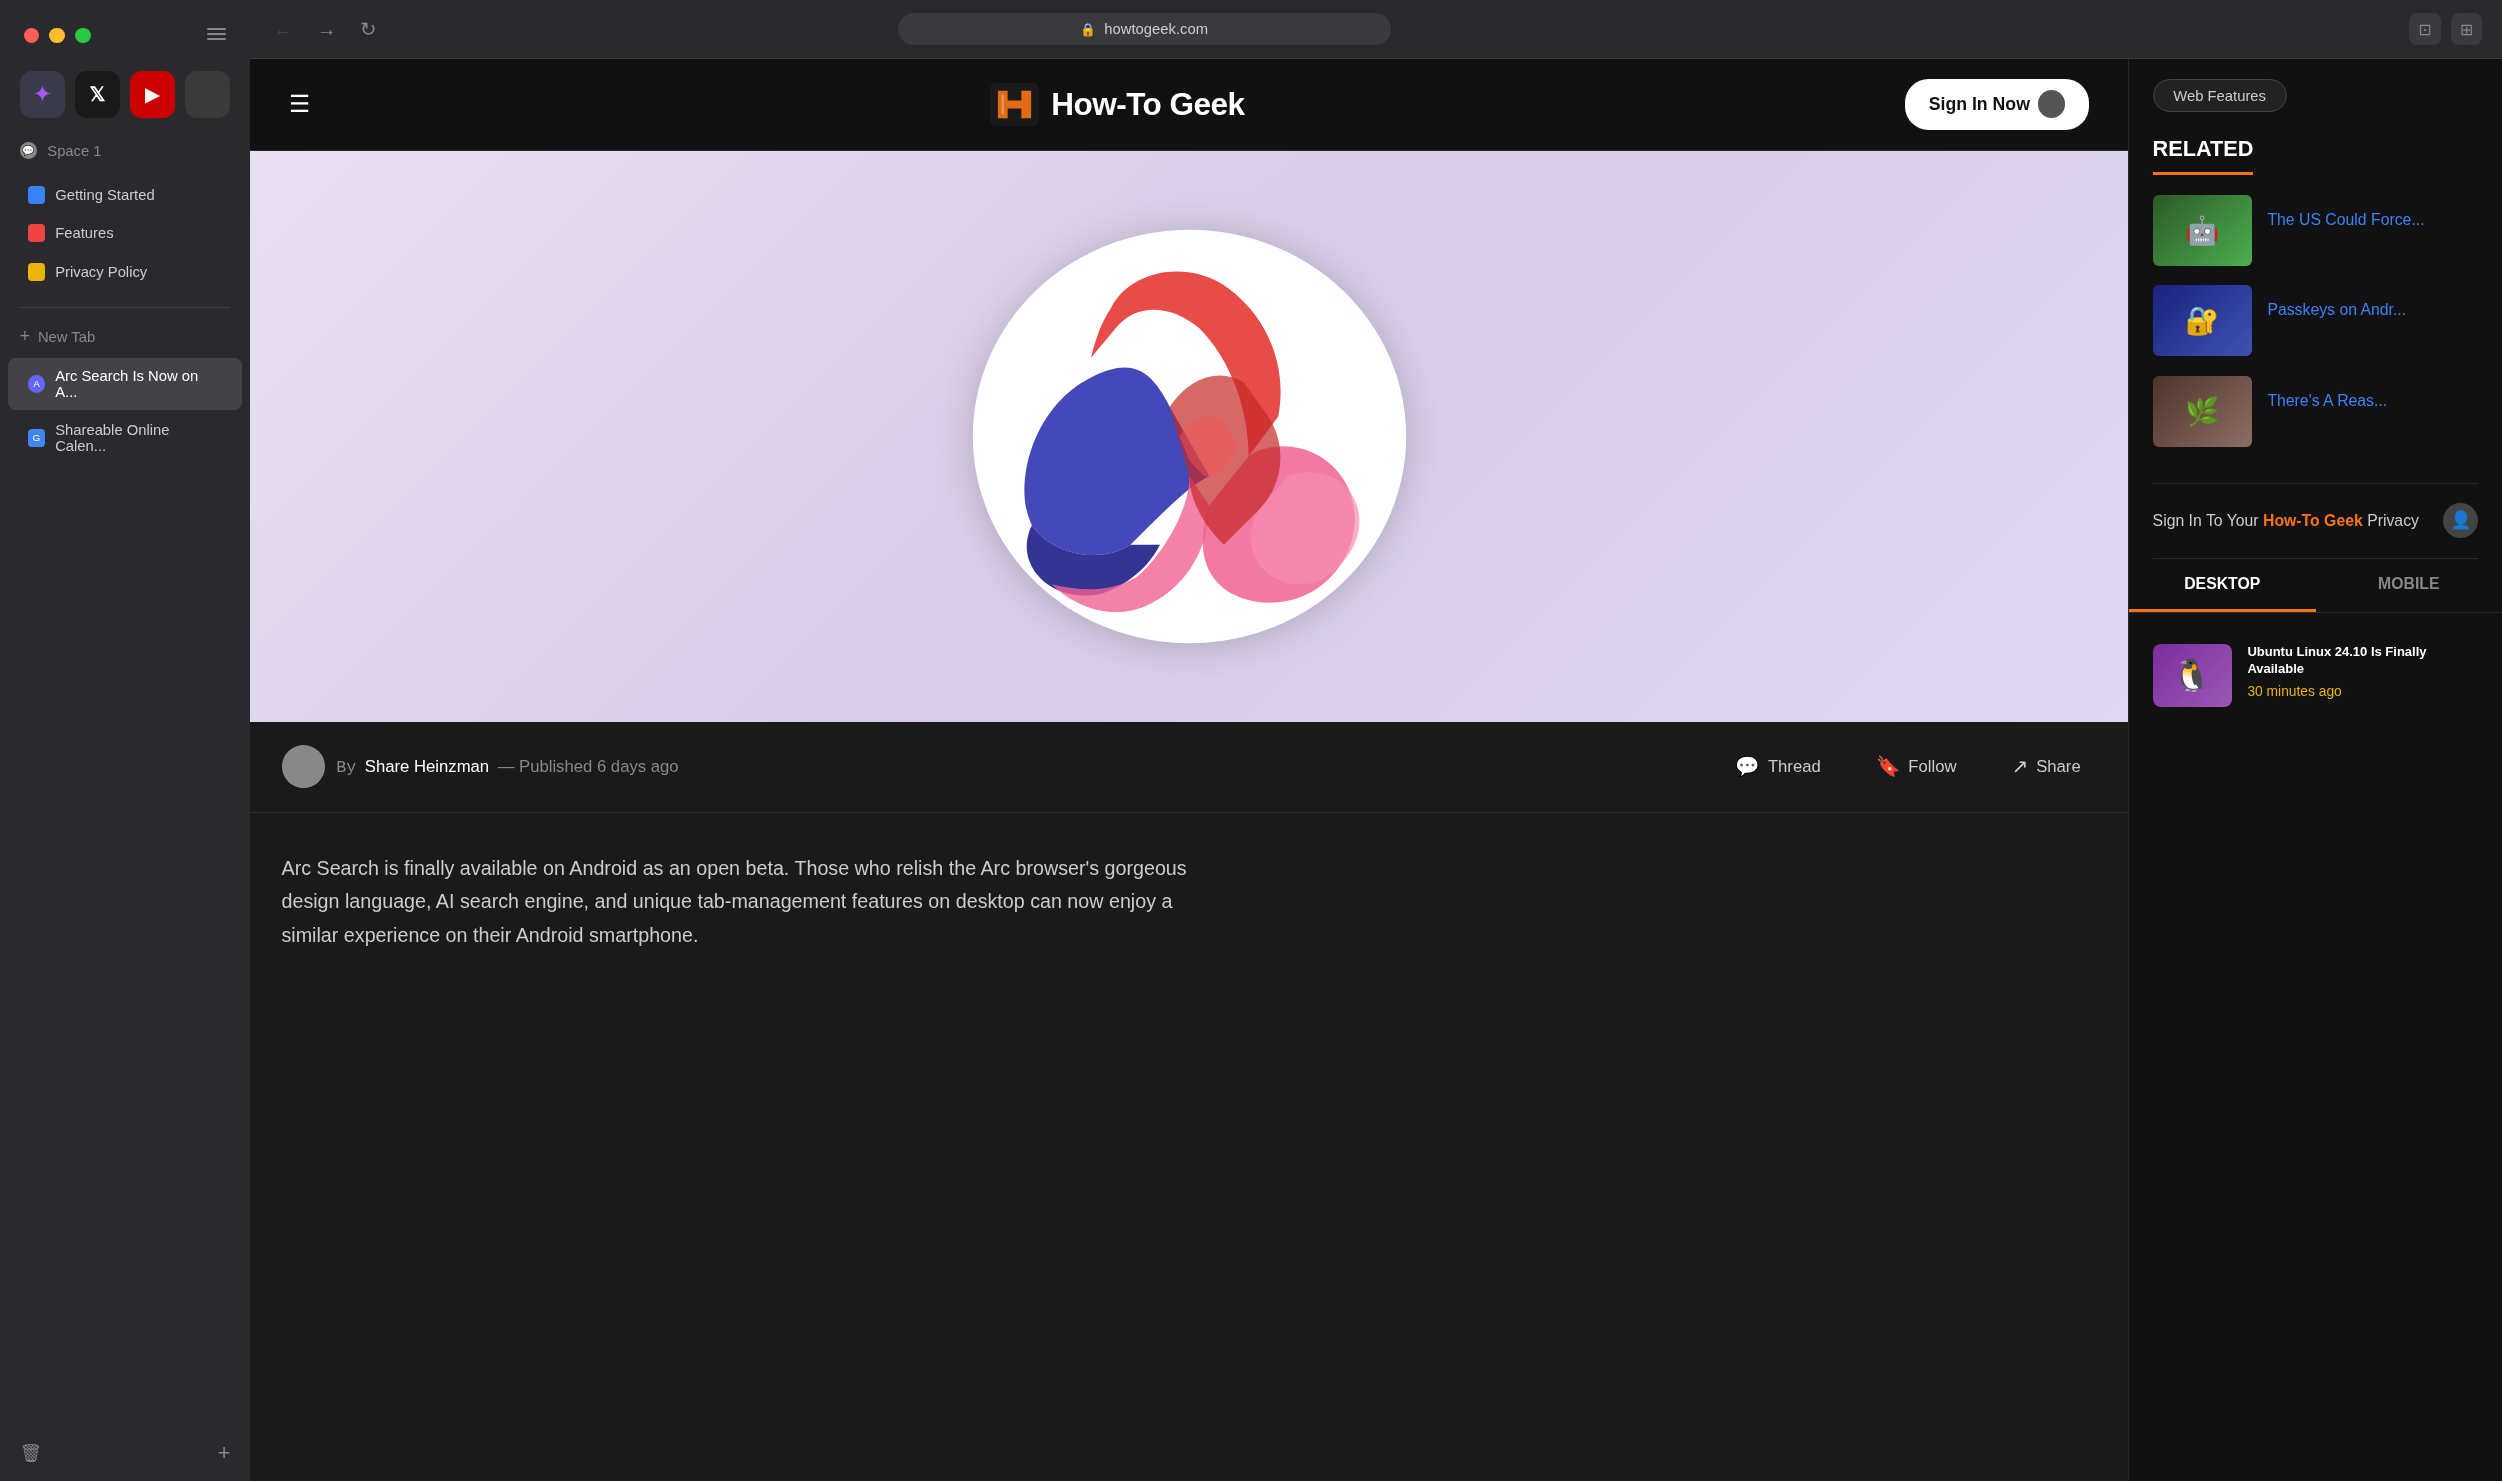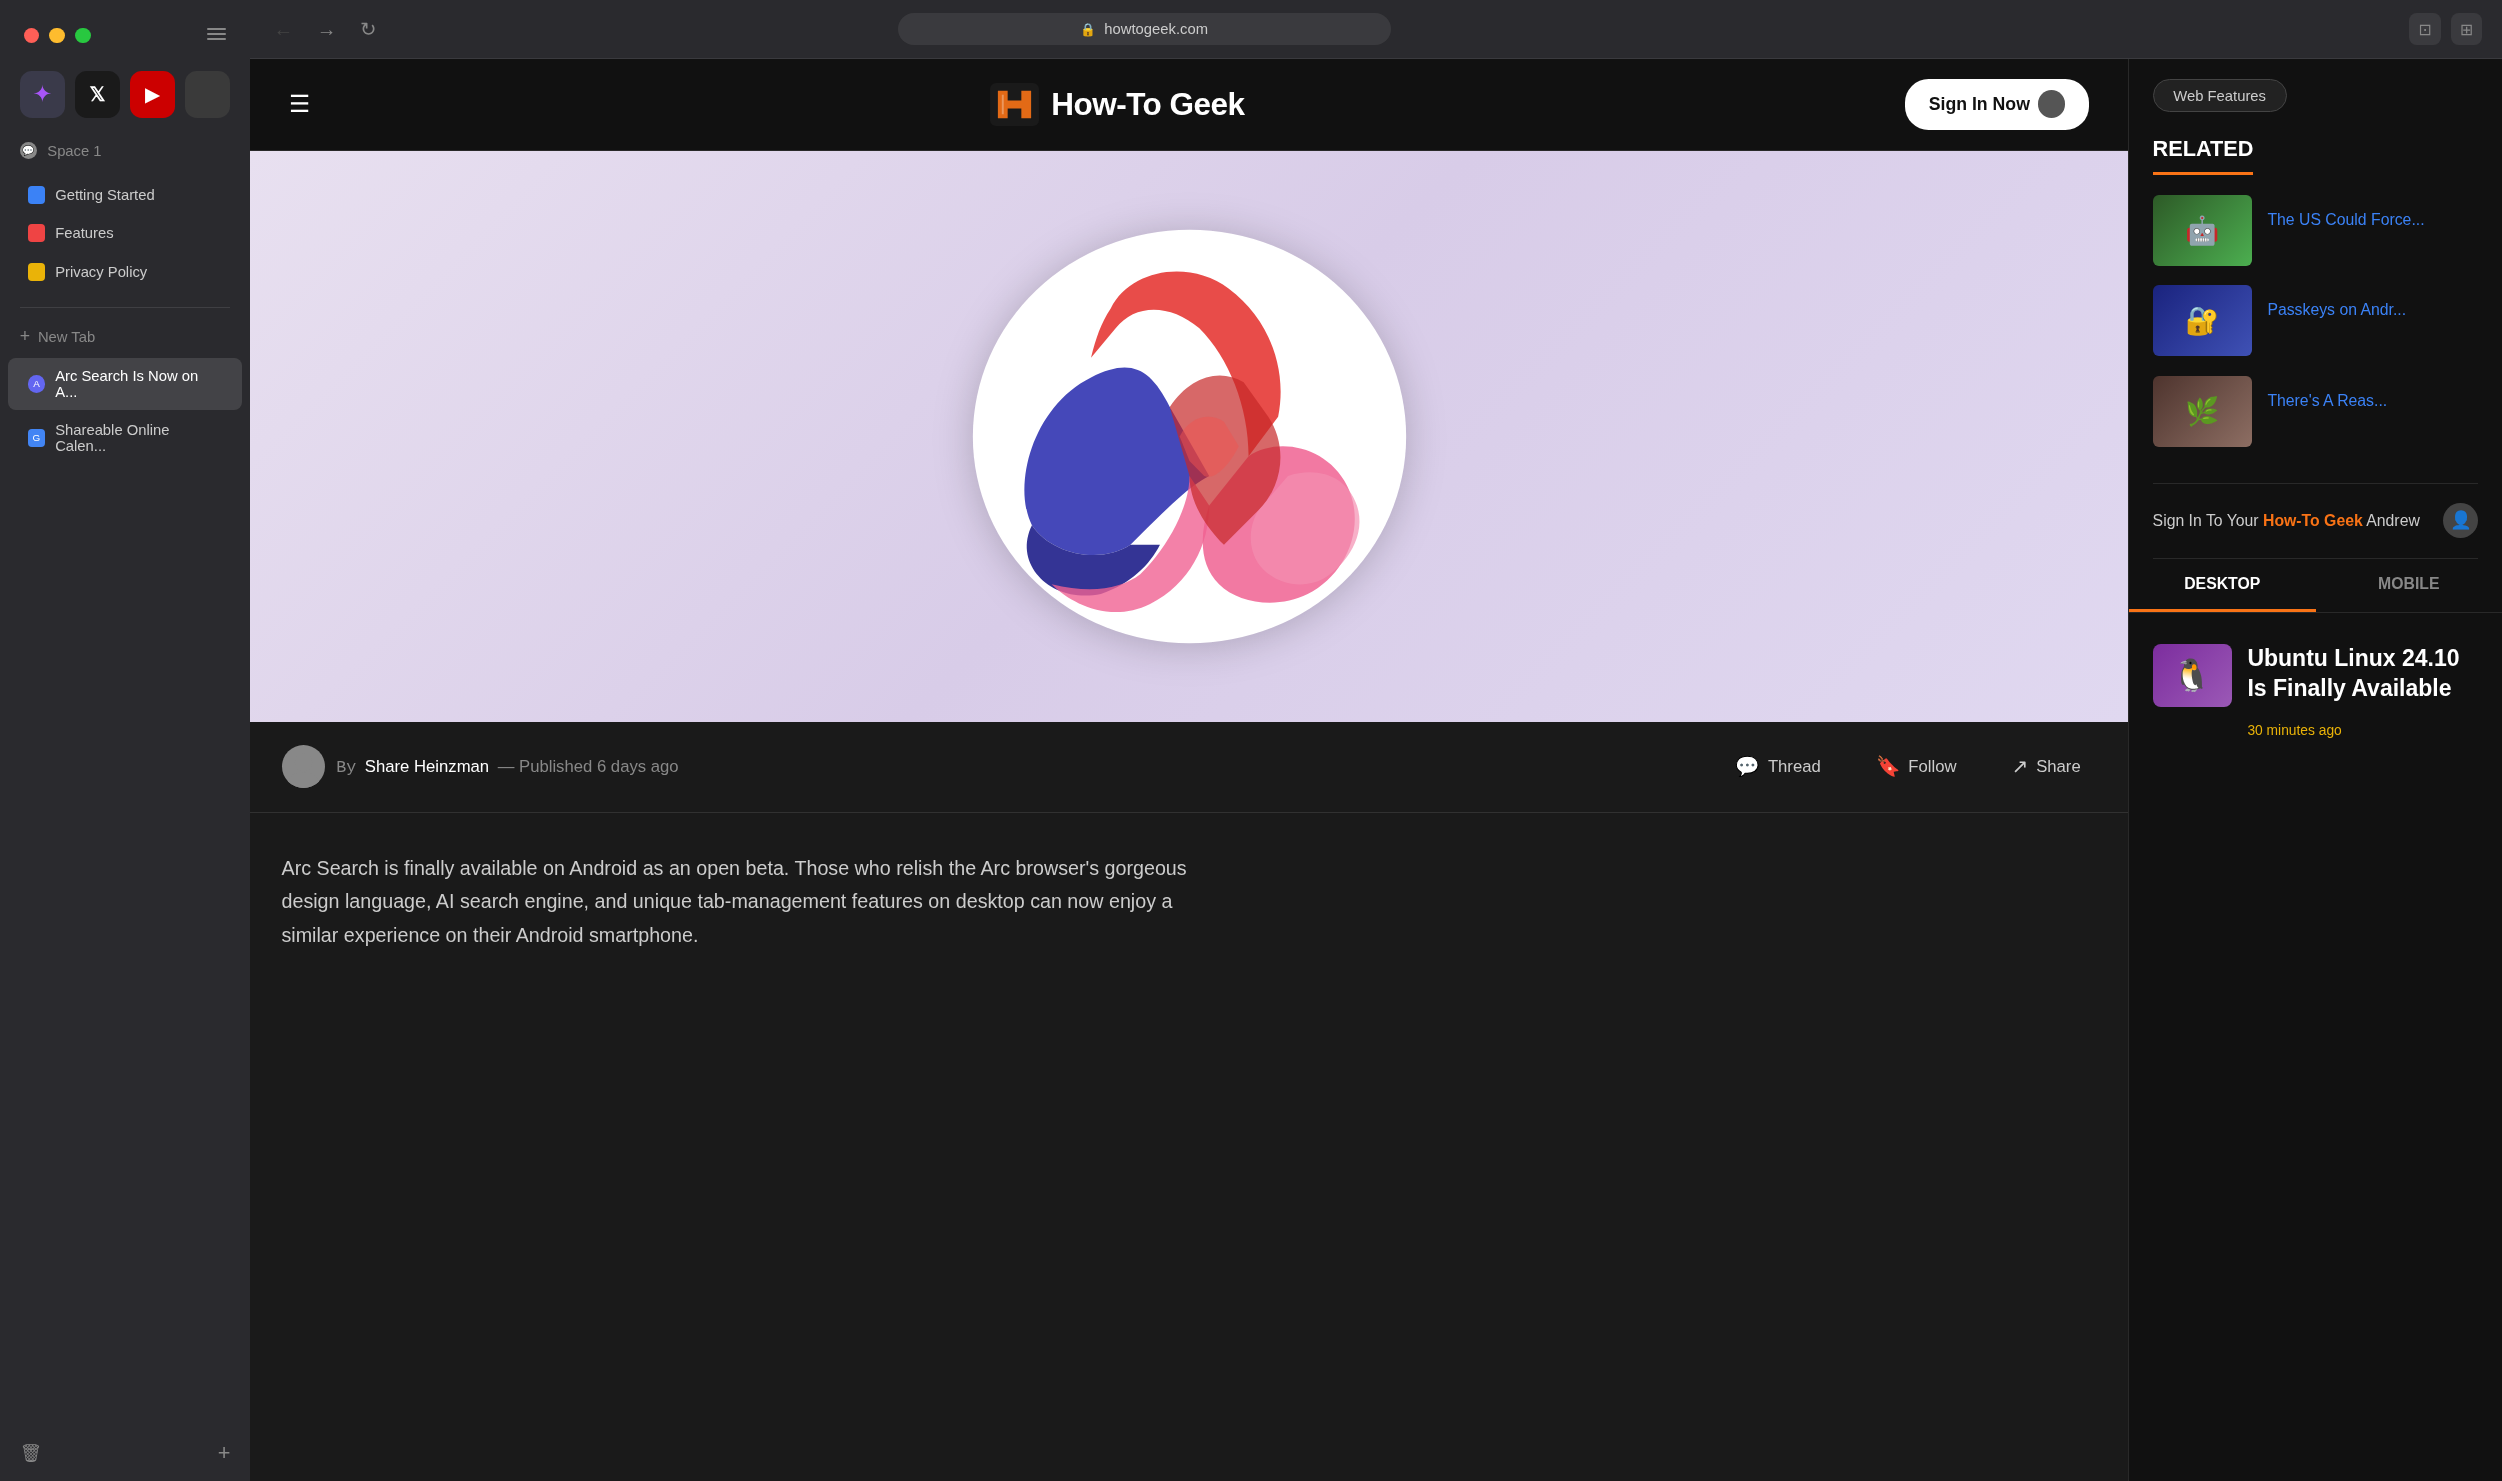--- a/index.html
+++ b/index.html
@@ -237,21 +237,21 @@
       color: #888; cursor: pointer; border-bottom: 3px solid transparent;
     }
     .content-tab.active { color: #fff; border-bottom-color: #f97316; }
 
     .news-item {
       display: flex; gap: 15.8px; padding: 15.8px 23.6px; cursor: pointer;
     }
     .news-thumb { width: 79px; height: 63px; border-radius: 7.9px; flex-shrink: 0; overflow: hidden; display: flex; align-items: center; justify-content: center; }
     .thumb-ubuntu { background: linear-gradient(135deg, #7c2d9e, #9b59b6); }
     .news-info { flex: 1; }
-    .news-title { color: #fff; font-size: 23px; font-weight: 600; line-height: 1.3; margin-bottom: 19px; }
+    .news-title { color: #fff; font-size: 13px; font-weight: 600; line-height: 1.3; margin-bottom: 6px; }
     .news-time { color: #eab308; font-size: 13.8px; }
 
     
     .arc-svg { filter: drop-shadow(0 3.9px 19.7px rgba(0,0,0,0.2)); }
   </style>
 </head>
 <body>
 
 <div class="sidebar">
   <div class="sidebar-traffic-lights">
@@ -446,21 +446,21 @@
             <span>🌿</span>
           </div>
           <div class="related-text">There's A Reas...</div>
         </div>
       </div>
 
       <div class="sidebar-divider-h"></div>
 
       <div class="sign-in-section">
         <div class="sign-in-text">
-          <span>Sign In To Your </span><span class="sign-in-link">How-To Geek</span><span> Andrew</span>
+          <span>Sign In To Your </span><span class="sign-in-link">How-To Geek</span><span> Privacy</span>
         </div>
         <div class="sign-in-user-icon">
           <span>👤</span>
         </div>
       </div>
 
       <div class="sidebar-divider-h"></div>
 
       <div class="content-tabs">
         <div class="content-tab active">

